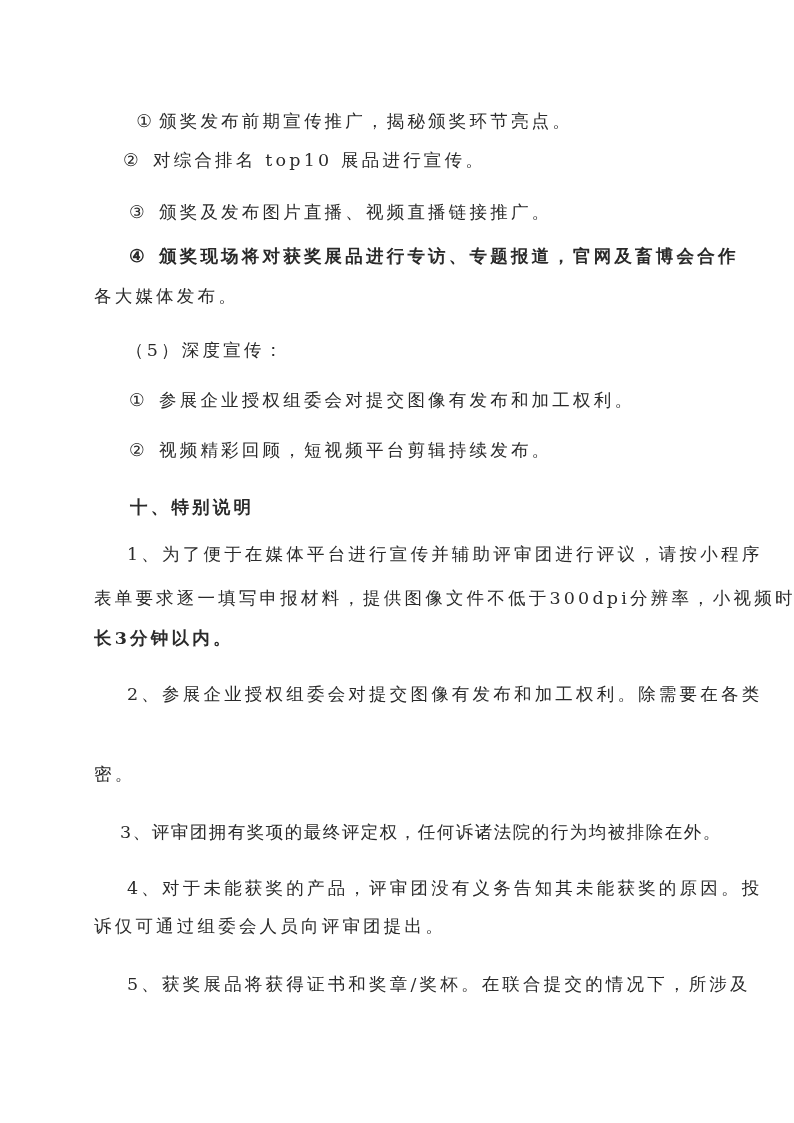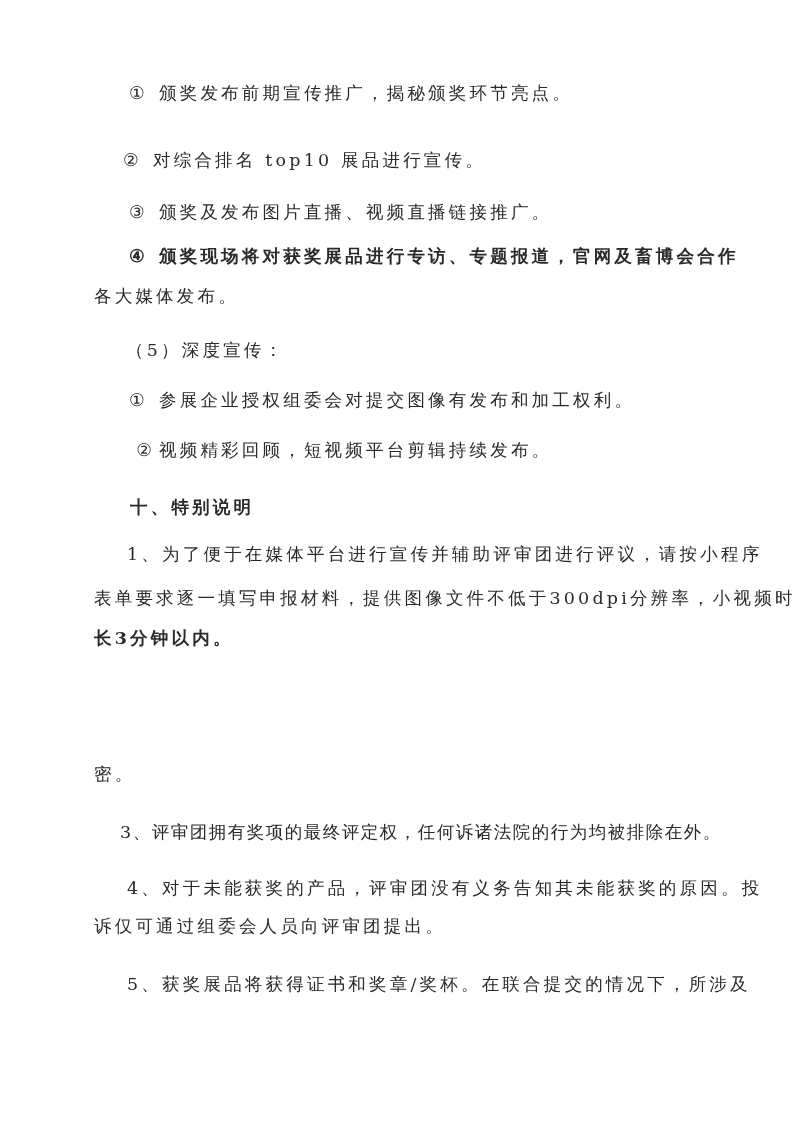--- a/index.html
+++ b/index.html
@@ -37,48 +37,49 @@
     }
     .tight {
       letter-spacing: 1.5px;
     }
   </style>
 </head>
 <body>
 
 <div class="page">
 
-  <div class="line" style="left:129px; top:81px;">
+  <div class="line" style="left:129px; top:109px;text-align:center;">
     <span class="circ">①</span><span>颁奖发布前期宣传推广，揭秘颁奖环节亮点。</span>
   </div>
   <div class="line" style="left:123px; top:148px;">
     <span class="circ">②</span><span>对综合排名 top10 展品进行宣传。</span>
   </div>
   <div class="line" style="left:129px; top:200px;">
     <span class="circ">③</span><span>颁奖及发布图片直播、视频直播链接推广。</span>
   </div>
   <div class="line" style="left:129px; top:244px;font-weight:bold;">
     <span class="circ">④</span><span>颁奖现场将对获奖展品进行专访、专题报道，官网及畜博会合作</span>
   </div>
   <div class="line" style="left:94px; top:284px;">各大媒体发布。</div>
 
   <div class="line" style="left:126px; top:338px;">（5）深度宣传：</div>
   <div class="line" style="left:129px; top:388px;">
     <span class="circ">①</span><span>参展企业授权组委会对提交图像有发布和加工权利。</span>
   </div>
-  <div class="line" style="left:129px; top:438px;text-align:center;">
+  <div class="line" style="left:129px; top:438px;">
     <span class="circ">②</span><span>视频精彩回顾，短视频平台剪辑持续发布。</span>
   </div>
 
   <div class="line heading" style="left:130px; top:495px;">十、特别说明</div>
 
   <div class="line" style="left:127px; top:542px;text-align:right;">1、为了便于在媒体平台进行宣传并辅助评审团进行评议，请按小程序</div>
   <div class="line" style="left:94px; top:586px;">表单要求逐一填写申报材料，提供图像文件不低于300dpi分辨率，小视频时</div>
   <div class="line" style="left:94px; top:626px;font-weight:bold;">长3分钟以内。</div>
 
+  <div class="line" style="left:127px; top:682px;">2、参展企业授权组委会对提交图像有发布和加工权利。除需要在各类</div>
   <div class="line" style="left:94px; top:762px;">密。</div>
 
   <div class="line tight" style="left:120px; top:820px;">3、评审团拥有奖项的最终评定权，任何诉诸法院的行为均被排除在外。</div>
 
   <div class="line" style="left:127px; top:876px;">4、对于未能获奖的产品，评审团没有义务告知其未能获奖的原因。投</div>
   <div class="line" style="left:94px; top:914px;">诉仅可通过组委会人员向评审团提出。</div>
 
   <div class="line" style="left:127px; top:972px;">5、获奖展品将获得证书和奖章/奖杯。在联合提交的情况下，所涉及</div>
 
 </div>

